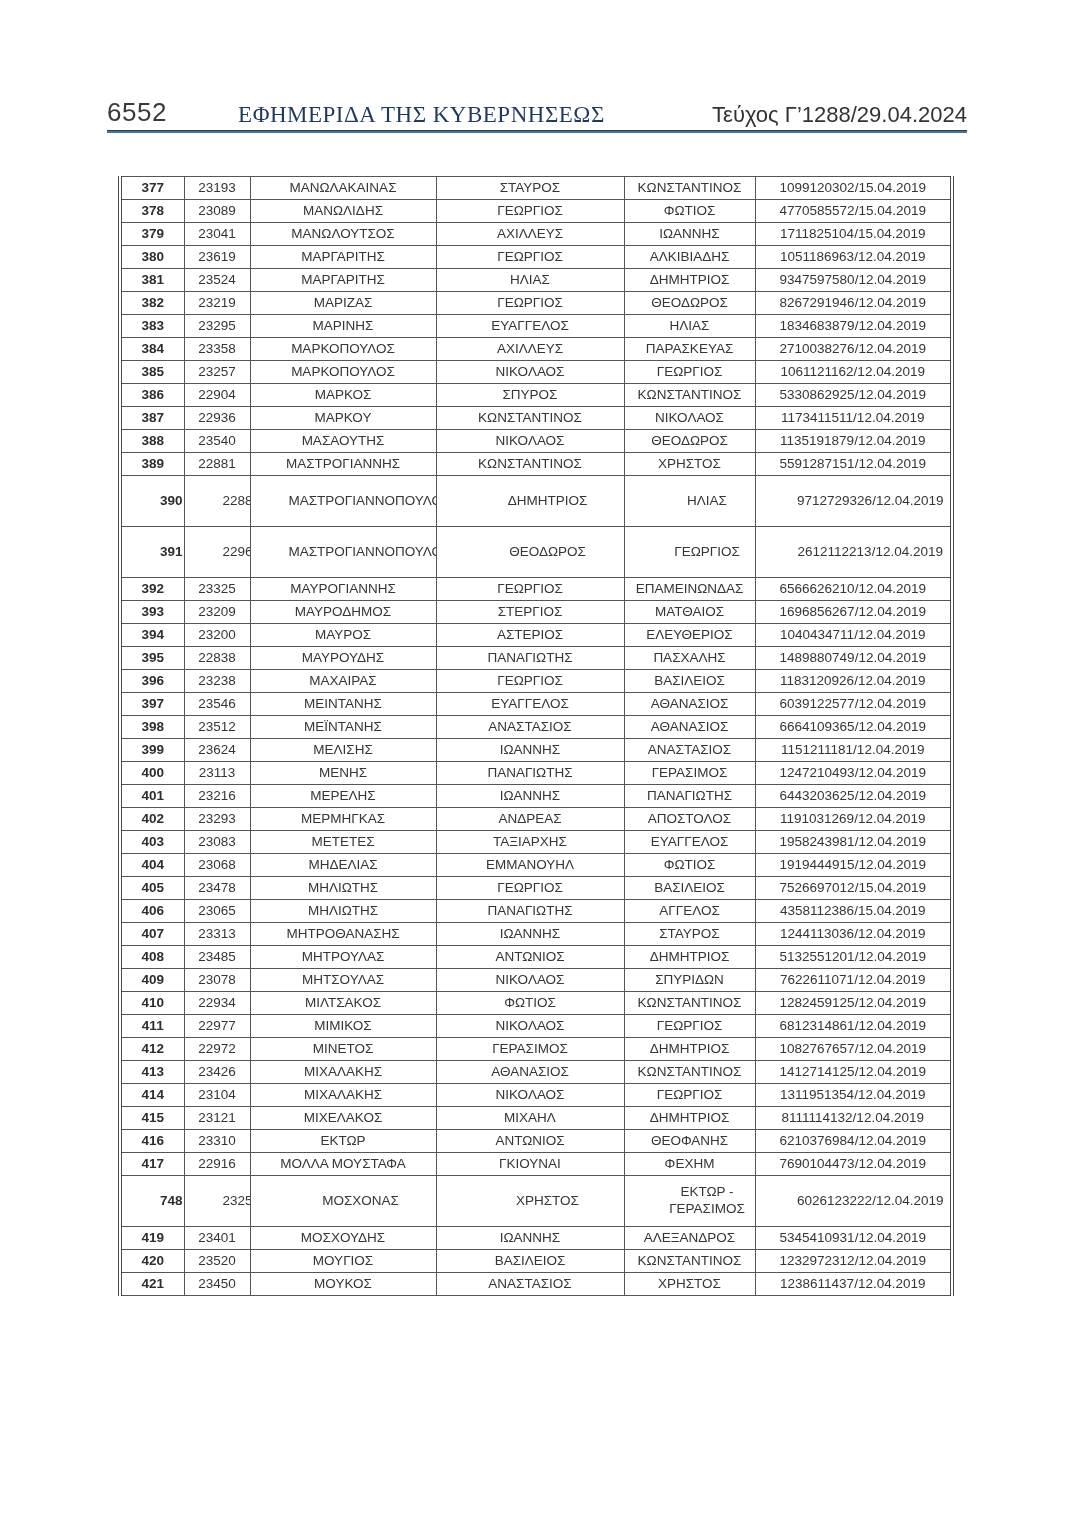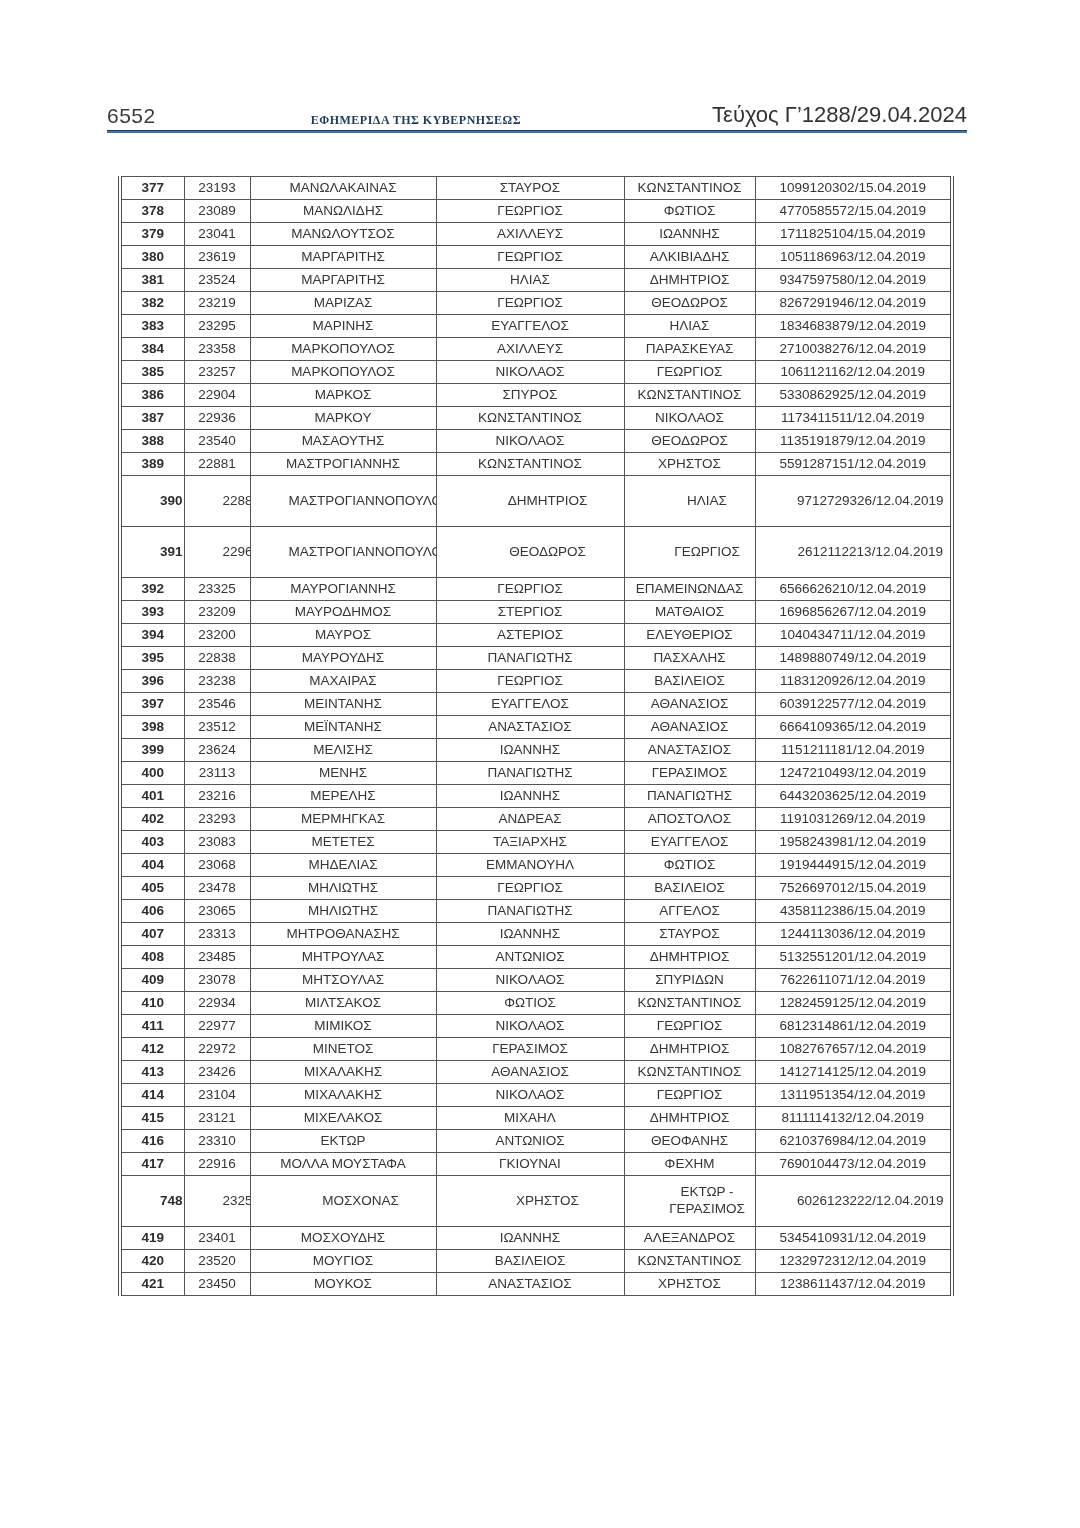--- a/index.html
+++ b/index.html
@@ -16,28 +16,28 @@
     position: absolute;
     left: 107px;
     top: 98px;
     width: 860px;
     height: 30px;
     display: flex;
     align-items: flex-end;
     justify-content: space-between;
   }
   .page-number {
-    font-size: 21px;
+    font-size: 26px;
     color: #3a3a3a;
     letter-spacing: 0.5px;
   }
   .masthead {
     font-family: "Liberation Serif", serif;
-    font-weight: bold;
-    font-size: 12px;
+    font-weight: normal;
+    font-size: 23px;
     color: #1f3a5f;
     letter-spacing: 0.5px;
     transform: translateX(-18px);
   }
   .issue-info {
     font-size: 22px;
     color: #333333;
   }
   .header-rule {
     position: absolute;

